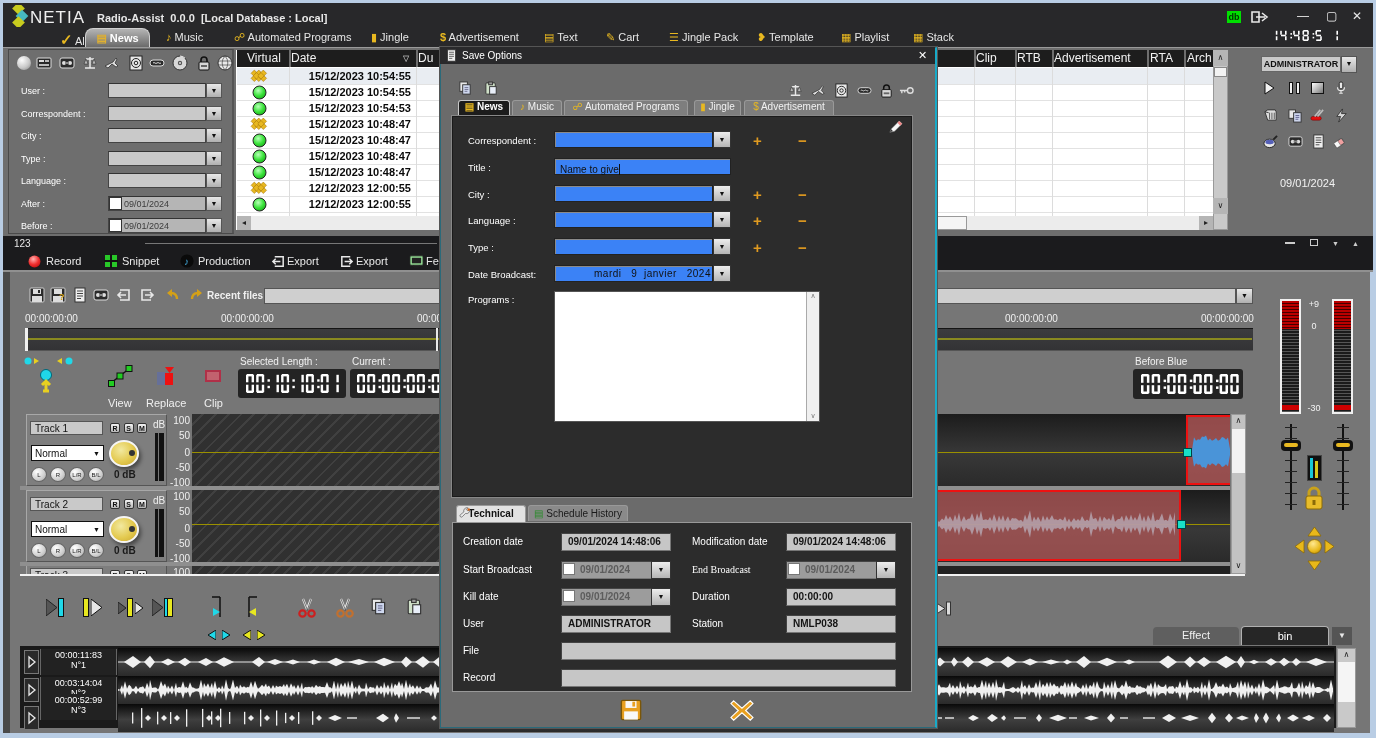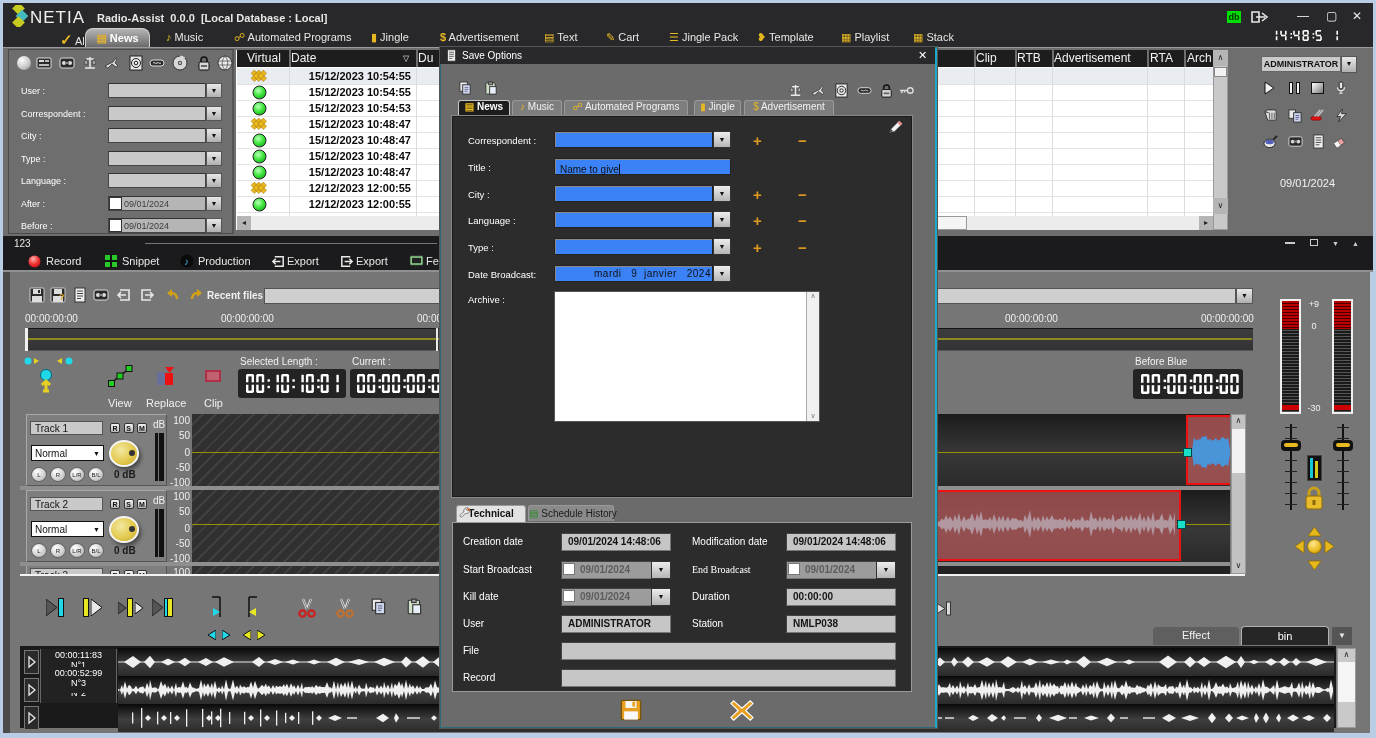--- a/index.html
+++ b/index.html
@@ -902,21 +902,21 @@
       <polygon points="4,6 10,11 4,16" fill="none" stroke="#e8e8e8" stroke-width="1.3"></polygon>
     </svg></div>
 <div class="abs binfo" style="left:40px;top:677px;width:77px;height:26px;padding-top:1px;">00:03:14:04<br>N°2</div>
 <div class="abs brow" style="left:118px;top:676px;width:1216px;height:28px;"></div>
 <svg class="abs" style="left:118px;top:676px" width="1216" height="28">
     <polygon points="0,13.1 2,13.7 4,8.9 5,13.1 7,5.2 9,12.8 11,8.8 13,10.4 14,12.8 16,12.8 18,9.7 20,13.3 22,11.1 23,11.2 25,10.3 27,13.2 29,6.8 31,12.0 32,3.7 34,12.0 36,11.6 38,11.6 40,13.4 41,11.7 43,5.0 45,10.5 47,7.4 49,12.8 50,9.6 52,13.1 54,9.4 56,13.9 58,6.8 59,11.9 61,11.1 63,11.5 65,5.2 67,11.9 68,10.4 70,12.4 72,6.3 74,11.3 76,11.8 77,12.6 79,12.7 81,11.9 83,3.8 85,12.3 86,6.9 88,11.0 90,7.3 92,12.1 94,6.7 95,12.6 97,4.8 99,13.3 101,11.0 103,13.3 104,9.3 106,13.5 108,3.2 110,11.9 112,13.3 113,11.3 115,3.5 117,11.9 119,9.8 121,12.9 122,8.4 124,11.5 126,10.3 128,11.8 130,10.8 131,11.5 133,5.5 135,11.8 137,4.7 139,10.7 140,12.7 142,11.2 144,8.8 146,11.1 148,7.4 149,11.1 151,9.6 153,12.9 155,8.9 157,12.4 158,9.6 160,11.1 162,10.0 164,11.1 166,7.9 167,10.9 169,7.8 171,12.4 173,7.3 175,11.6 176,9.0 178,12.9 180,8.6 182,13.1 184,6.6 185,13.2 187,11.1 189,11.3 191,10.8 193,11.6 194,10.0 196,12.0 198,8.7 200,11.0 202,10.0 203,10.9 205,11.0 207,11.2 209,6.1 211,11.4 212,11.0 214,12.8 216,4.5 218,13.5 220,6.1 221,13.0 223,7.1 225,11.1 227,6.2 229,12.0 230,4.7 232,12.2 234,4.5 236,12.9 238,10.3 239,13.7 241,8.4 243,12.3 245,12.8 247,12.5 248,6.6 250,13.2 252,10.8 254,11.6 256,11.6 257,13.5 259,8.4 261,12.7 263,9.5 265,12.5 266,5.8 268,12.4 270,8.5 272,13.6 274,6.2 275,13.1 277,7.8 279,10.3 281,5.0 283,10.5 284,6.4 286,13.0 288,3.7 290,12.4 292,7.2 293,11.4 295,9.2 297,13.0 299,9.3 301,12.7 302,10.0 304,13.0 306,12.9 308,11.2 310,11.5 311,11.2 313,7.5 315,13.0 317,4.3 319,11.3 320,11.4 322,11.5 324,3.1 326,12.2 328,5.9 329,12.9 331,5.6 333,12.9 335,9.6 337,11.2 338,8.1 340,12.0 342,5.4 344,11.5 346,13.6 347,11.7 349,6.6 351,12.1 353,5.3 355,13.9 356,8.9 358,11.8 360,6.9 362,13.0 364,9.8 365,10.9 367,7.7 369,12.9 371,9.8 373,12.0 374,11.8 376,10.9 378,11.6 380,11.7 382,6.1 383,11.5 385,9.2 387,10.7 389,10.0 391,13.0 392,6.4 394,11.5 396,5.6 398,12.1 400,8.4 401,12.9 403,9.9 405,12.0 407,6.3 409,10.9 410,13.1 412,10.9 414,8.0 416,12.9 418,6.1 419,13.2 421,11.9 423,11.6 425,5.6 427,13.1 428,9.7 430,12.5 432,9.6 434,11.5 436,7.7 437,11.9 439,9.9 441,11.6 443,5.5 445,13.0 446,5.1 448,11.3 450,7.0 452,12.7 454,8.2 455,13.0 457,10.3 459,10.8 461,13.0 463,11.0 464,5.9 466,10.9 468,4.3 470,11.5 472,10.8 473,11.0 475,8.5 477,13.7 479,11.2 481,10.9 482,5.4 484,12.8 486,8.8 488,11.5 490,6.7 491,11.1 493,11.4 495,13.0 497,10.2 499,11.0 500,11.9 502,13.1 504,9.2 506,11.6 508,5.6 509,12.8 511,6.8 513,12.0 515,7.4 517,13.7 518,13.0 520,12.1 522,9.7 524,13.7 526,6.3 527,10.7 529,6.9 531,13.8 533,11.6 535,13.7 536,6.6 538,11.7 540,9.3 542,12.4 544,8.2 545,12.9 547,13.7 549,12.6 551,8.3 553,12.5 554,6.9 556,12.3 558,11.9 560,13.2 562,11.7 563,12.7 565,11.6 567,11.3 569,7.8 571,12.6 572,12.6 574,11.1 576,9.0 578,11.0 580,9.8 581,12.4 583,6.1 585,11.3 587,5.2 589,12.7 590,12.8 592,12.8 594,7.8 596,11.4 598,8.6 599,10.2 601,11.2 603,12.7 605,5.6 607,12.4 608,10.2 610,13.1 612,6.1 614,12.3 616,11.0 617,11.9 619,9.7 621,12.1 623,10.2 625,11.7 626,6.4 628,12.1 630,5.9 632,11.0 634,9.1 635,10.7 637,7.7 639,13.7 641,11.9 643,10.3 644,6.4 646,13.1 648,8.3 650,12.3 652,8.0 653,11.6 655,13.2 657,11.2 659,8.5 661,13.7 662,11.7 664,13.9 666,5.5 668,13.2 670,5.3 671,13.8 673,10.3 675,11.1 677,11.0 679,13.7 680,6.1 682,11.0 684,11.8 686,12.1 688,9.0 689,13.1 691,5.5 693,11.7 695,5.1 697,12.6 698,8.9 700,13.6 702,9.7 704,10.3 706,5.2 707,12.4 709,4.7 711,10.9 713,7.6 715,13.0 716,9.7 718,12.5 720,6.0 722,12.5 724,9.8 725,12.6 727,8.0 729,11.3 731,8.1 733,11.6 734,8.8 736,12.6 738,6.4 740,11.7 742,12.5 743,12.1 745,5.6 747,11.4 749,12.8 751,11.7 752,11.7 754,12.3 756,5.2 758,12.0 760,8.9 761,11.9 763,11.8 765,10.9 767,11.0 769,12.8 770,8.9 772,12.6 774,6.1 776,12.9 778,10.8 779,11.0 781,10.7 783,13.2 785,7.9 787,12.8 788,11.6 790,12.8 792,10.2 794,11.7 796,7.9 797,11.8 799,13.5 801,13.0 803,7.1 805,13.0 806,7.6 808,10.9 810,11.0 812,13.8 814,6.3 815,12.1 817,13.7 819,11.4 821,8.2 823,11.5 824,11.2 826,11.3 828,11.7 830,10.9 832,6.7 833,12.2 835,8.9 837,12.7 839,9.5 841,12.9 842,4.9 844,12.0 846,10.0 848,13.5 850,6.5 851,11.2 853,10.3 855,11.4 857,8.0 859,12.2 860,11.3 862,11.0 864,3.7 866,11.5 868,4.4 869,12.2 871,6.2 873,11.9 875,5.7 877,12.2 878,3.1 880,11.6 882,10.9 884,11.7 886,5.7 887,12.6 889,13.1 891,13.0 893,11.9 895,10.9 896,11.5 898,13.0 900,11.0 902,13.0 904,4.0 905,11.5 907,9.1 909,13.1 911,7.9 913,12.5 914,11.4 916,11.8 918,6.1 920,12.0 922,3.3 923,12.1 925,7.8 927,10.9 929,6.0 931,11.6 932,5.8 934,10.4 936,7.6 938,10.6 940,10.1 941,12.8 943,9.3 945,10.5 947,5.7 949,12.2 950,6.8 952,11.6 954,5.3 956,11.5 958,6.5 959,10.4 961,11.6 963,13.1 965,8.5 967,12.7 968,6.9 970,13.2 972,8.7 974,11.0 976,5.6 977,12.5 979,4.9 981,11.1 983,13.1 985,12.6 986,5.4 988,12.6 990,7.9 992,12.8 994,4.8 995,12.5 997,4.0 999,11.5 1001,12.5 1003,10.2 1004,8.4 1006,11.1 1008,4.3 1010,10.9 1012,9.8 1013,11.5 1015,11.5 1017,11.9 1019,8.7 1021,10.9 1022,10.1 1024,11.6 1026,11.7 1028,13.1 1030,8.4 1031,10.8 1033,6.8 1035,13.5 1037,5.1 1039,12.4 1040,7.9 1042,10.3 1044,11.1 1046,10.7 1048,8.0 1049,13.2 1051,10.5 1053,10.5 1055,9.9 1057,13.2 1058,10.6 1060,11.8 1062,5.1 1064,12.0 1066,8.5 1067,12.5 1069,3.0 1071,11.4 1073,11.3 1075,13.5 1076,10.5 1078,12.4 1080,10.8 1082,13.6 1084,5.4 1085,12.8 1087,8.6 1089,13.1 1091,3.2 1093,13.0 1094,13.0 1096,11.1 1098,6.0 1100,11.0 1102,9.9 1103,11.0 1105,7.5 1107,11.6 1109,10.4 1111,12.5 1112,6.9 1114,12.3 1116,11.8 1118,10.9 1120,5.4 1121,12.7 1123,3.9 1125,11.1 1127,5.2 1129,13.3 1130,5.2 1132,12.4 1134,8.6 1136,13.5 1138,9.9 1139,13.1 1141,6.9 1143,13.1 1145,3.2 1147,11.1 1148,10.6 1150,11.5 1152,13.0 1154,11.2 1156,9.0 1157,13.8 1159,3.5 1161,12.3 1163,11.4 1165,11.1 1166,10.2 1168,10.4 1170,11.4 1172,10.9 1174,6.1 1175,12.0 1177,12.6 1179,11.5 1181,6.4 1183,13.0 1184,5.1 1186,13.0 1188,9.0 1190,11.3 1192,4.8 1193,12.5 1195,5.9 1197,12.0 1199,11.0 1201,11.0 1202,11.3 1204,12.5 1206,13.4 1208,12.9 1210,11.7 1211,12.7 1213,3.5 1215,12.6 1215,15.4 1213,24.5 1211,15.3 1210,16.3 1208,15.1 1206,14.6 1204,15.5 1202,16.7 1201,17.0 1199,17.0 1197,16.0 1195,22.1 1193,15.5 1192,23.2 1190,16.7 1188,19.0 1186,15.0 1184,22.9 1183,15.0 1181,21.6 1179,16.5 1177,15.4 1175,16.0 1174,21.9 1172,17.1 1170,16.6 1168,17.6 1166,17.8 1165,16.9 1163,16.6 1161,15.7 1159,24.5 1157,14.2 1156,19.0 1154,16.8 1152,15.0 1150,16.5 1148,17.4 1147,16.9 1145,24.8 1143,14.9 1141,21.1 1139,14.9 1138,18.1 1136,14.5 1134,19.4 1132,15.6 1130,22.8 1129,14.7 1127,22.8 1125,16.9 1123,24.1 1121,15.3 1120,22.6 1118,17.1 1116,16.2 1114,15.7 1112,21.1 1111,15.5 1109,17.6 1107,16.4 1105,20.5 1103,17.0 1102,18.1 1100,17.0 1098,22.0 1096,16.9 1094,15.0 1093,15.0 1091,24.8 1089,14.9 1087,19.4 1085,15.2 1084,22.6 1082,14.4 1080,17.2 1078,15.6 1076,17.5 1075,14.5 1073,16.7 1071,16.6 1069,25.0 1067,15.5 1066,19.5 1064,16.0 1062,22.9 1060,16.2 1058,17.4 1057,14.8 1055,18.1 1053,17.5 1051,17.5 1049,14.8 1048,20.0 1046,17.3 1044,16.9 1042,17.7 1040,20.1 1039,15.6 1037,22.9 1035,14.5 1033,21.2 1031,17.2 1030,19.6 1028,14.9 1026,16.3 1024,16.4 1022,17.9 1021,17.1 1019,19.3 1017,16.1 1015,16.5 1013,16.5 1012,18.2 1010,17.1 1008,23.7 1006,16.9 1004,19.6 1003,17.8 1001,15.5 999,16.5 997,24.0 995,15.5 994,23.2 992,15.2 990,20.1 988,15.4 986,22.6 985,15.4 983,14.9 981,16.9 979,23.1 977,15.5 976,22.4 974,17.0 972,19.3 970,14.8 968,21.1 967,15.3 965,19.5 963,14.9 961,16.4 959,17.6 958,21.5 956,16.5 954,22.7 952,16.4 950,21.2 949,15.8 947,22.3 945,17.5 943,18.7 941,15.2 940,17.9 938,17.4 936,20.4 934,17.6 932,22.2 931,16.4 929,22.0 927,17.1 925,20.2 923,15.9 922,24.7 920,16.0 918,21.9 916,16.2 914,16.6 913,15.5 911,20.1 909,14.9 907,18.9 905,16.5 904,24.0 902,15.0 900,17.0 898,15.0 896,16.5 895,17.1 893,16.1 891,15.0 889,14.9 887,15.4 886,22.3 884,16.3 882,17.1 880,16.4 878,24.9 877,15.8 875,22.3 873,16.1 871,21.8 869,15.8 868,23.6 866,16.5 864,24.3 862,17.0 860,16.7 859,15.8 857,20.0 855,16.6 853,17.7 851,16.8 850,21.5 848,14.5 846,18.0 844,16.0 842,23.1 841,15.1 839,18.5 837,15.3 835,19.1 833,15.8 832,21.3 830,17.1 828,16.3 826,16.7 824,16.8 823,16.5 821,19.8 819,16.6 817,14.3 815,15.9 814,21.7 812,14.2 810,17.0 808,17.1 806,20.4 805,15.0 803,20.9 801,15.0 799,14.5 797,16.2 796,20.1 794,16.3 792,17.8 790,15.2 788,16.4 787,15.2 785,20.1 783,14.8 781,17.3 779,17.0 778,17.2 776,15.1 774,21.9 772,15.4 770,19.1 769,15.2 767,17.0 765,17.1 763,16.2 761,16.1 760,19.1 758,16.0 756,22.8 754,15.7 752,16.3 751,16.3 749,15.2 747,16.6 745,22.4 743,15.9 742,15.5 740,16.3 738,21.6 736,15.4 734,19.2 733,16.4 731,19.9 729,16.7 727,20.0 725,15.4 724,18.2 722,15.5 720,22.0 718,15.5 716,18.3 715,15.0 713,20.4 711,17.1 709,23.3 707,15.6 706,22.8 704,17.7 702,18.3 700,14.4 698,19.1 697,15.4 695,22.9 693,16.3 691,22.5 689,14.9 688,19.0 686,15.9 684,16.2 682,17.0 680,21.9 679,14.3 677,17.0 675,16.9 673,17.7 671,14.2 670,22.7 668,14.8 666,22.5 664,14.1 662,16.3 661,14.3 659,19.5 657,16.8 655,14.8 653,16.4 652,20.0 650,15.7 648,19.7 646,14.9 644,21.6 643,17.7 641,16.1 639,14.3 637,20.3 635,17.3 634,18.9 632,17.0 630,22.1 628,15.9 626,21.6 625,16.3 623,17.8 621,15.9 619,18.3 617,16.1 616,17.0 614,15.7 612,21.9 610,14.9 608,17.8 607,15.6 605,22.4 603,15.3 601,16.8 599,17.8 598,19.4 596,16.6 594,20.2 592,15.2 590,15.2 589,15.3 587,22.8 585,16.7 583,21.9 581,15.6 580,18.2 578,17.0 576,19.0 574,16.9 572,15.4 571,15.4 569,20.2 567,16.7 565,16.4 563,15.3 562,16.3 560,14.8 558,16.1 556,15.7 554,21.1 553,15.5 551,19.7 549,15.4 547,14.3 545,15.1 544,19.8 542,15.6 540,18.7 538,16.3 536,21.4 535,14.3 533,16.4 531,14.2 529,21.1 527,17.3 526,21.7 524,14.3 522,18.3 520,15.9 518,15.0 517,14.3 515,20.6 513,16.0 511,21.2 509,15.2 508,22.4 506,16.4 504,18.8 502,14.9 500,16.1 499,17.0 497,17.8 495,15.0 493,16.6 491,16.9 490,21.3 488,16.5 486,19.2 484,15.2 482,22.6 481,17.1 479,16.8 477,14.3 475,19.5 473,17.0 472,17.2 470,16.5 468,23.7 466,17.1 464,22.1 463,17.0 461,15.0 459,17.2 457,17.7 455,15.0 454,19.8 452,15.3 450,21.0 448,16.7 446,22.9 445,15.0 443,22.5 441,16.4 439,18.1 437,16.1 436,20.3 434,16.5 432,18.4 430,15.5 428,18.3 427,14.9 425,22.4 423,16.4 421,16.1 419,14.8 418,21.9 416,15.1 414,20.0 412,17.1 410,14.9 409,17.1 407,21.7 405,16.0 403,18.1 401,15.1 400,19.6 398,15.9 396,22.4 394,16.5 392,21.6 391,15.0 389,18.0 387,17.3 385,18.8 383,16.5 382,21.9 380,16.3 378,16.4 376,17.1 374,16.2 373,16.0 371,18.2 369,15.1 367,20.3 365,17.1 364,18.2 362,15.0 360,21.1 358,16.2 356,19.1 355,14.1 353,22.7 351,15.9 349,21.4 347,16.3 346,14.4 344,16.5 342,22.6 340,16.0 338,19.9 337,16.8 335,18.4 333,15.1 331,22.4 329,15.1 328,22.1 326,15.8 324,24.9 322,16.5 320,16.6 319,16.7 317,23.7 315,15.0 313,20.5 311,16.8 310,16.5 308,16.8 306,15.1 304,15.0 302,18.0 301,15.3 299,18.7 297,15.0 295,18.8 293,16.6 292,20.8 290,15.6 288,24.3 286,15.0 284,21.6 283,17.5 281,23.0 279,17.7 277,20.2 275,14.9 274,21.8 272,14.4 270,19.5 268,15.6 266,22.2 265,15.5 263,18.5 261,15.3 259,19.6 257,14.5 256,16.4 254,16.4 252,17.2 250,14.8 248,21.4 247,15.5 245,15.2 243,15.7 241,19.6 239,14.3 238,17.7 236,15.1 234,23.5 232,15.8 230,23.3 229,16.0 227,21.8 225,16.9 223,20.9 221,15.0 220,21.9 218,14.5 216,23.5 214,15.2 212,17.0 211,16.6 209,21.9 207,16.8 205,17.0 203,17.1 202,18.0 200,17.0 198,19.3 196,16.0 194,18.0 193,16.4 191,17.2 189,16.7 187,16.9 185,14.8 184,21.4 182,14.9 180,19.4 178,15.1 176,19.0 175,16.4 173,20.7 171,15.6 169,20.2 167,17.1 166,20.1 164,16.9 162,18.0 160,16.9 158,18.4 157,15.6 155,19.1 153,15.1 151,18.4 149,16.9 148,20.6 146,16.9 144,19.2 142,16.8 140,15.3 139,17.3 137,23.3 135,16.2 133,22.5 131,16.5 130,17.2 128,16.2 126,17.7 124,16.5 122,19.6 121,15.1 119,18.2 117,16.1 115,24.5 113,16.7 112,14.7 110,16.1 108,24.8 106,14.5 104,18.7 103,14.7 101,17.0 99,14.7 97,23.2 95,15.4 94,21.3 92,15.9 90,20.7 88,17.0 86,21.1 85,15.7 83,24.2 81,16.1 79,15.3 77,15.4 76,16.2 74,16.7 72,21.7 70,15.6 68,17.6 67,16.1 65,22.8 63,16.5 61,16.9 59,16.1 58,21.2 56,14.1 54,18.6 52,14.9 50,18.4 49,15.2 47,20.6 45,17.5 43,23.0 41,16.3 40,14.6 38,16.4 36,16.4 34,16.0 32,24.3 31,16.0 29,21.2 27,14.8 25,17.7 23,16.8 22,16.9 20,14.7 18,18.3 16,15.2 14,15.2 13,17.6 11,19.2 9,15.2 7,22.8 5,14.9 4,19.1 2,14.3 0,14.9" fill="#f0f0f0" fill-opacity="1.0"></polygon>
   </svg>
 <div class="abs bplay" style="left:24px;top:706px;width:15px;height:24px;"><svg width="13" height="22">
       <polygon points="4,6 10,11 4,16" fill="none" stroke="#e8e8e8" stroke-width="1.3"></polygon>
     </svg></div>
-<div class="abs binfo" style="left:40px;top:667px;width:77px;height:26px;padding-top:1px;">00:00:52:99<br>N°3</div>
+<div class="abs binfo" style="left:40px;top:694px;width:77px;height:26px;padding-top:1px;">00:00:52:99<br>N°3</div>
 <div class="abs brow" style="left:118px;top:704px;width:1216px;height:28px;"></div>
 <svg class="abs" style="left:118px;top:704px" width="1216" height="28">
     <rect x="14" y="8.5" width="1.3" height="11.0" fill="#f0f0f0"></rect>
     <rect x="23" y="4.1" width="1.3" height="19.7" fill="#f0f0f0"></rect>
     <polygon points="27,14 30,11.0 33,14 30,17.0" fill="#f0f0f0"></polygon>
     <rect x="39" y="7.7" width="1.3" height="12.7" fill="#f0f0f0"></rect>
     <polygon points="43,14 46,11.0 49,14 46,17.0" fill="#f0f0f0"></polygon>
     <rect x="52" y="8.1" width="1.3" height="11.9" fill="#f0f0f0"></rect>
     <polygon points="56,14 59,11.0 62,14 59,17.0" fill="#f0f0f0"></polygon>
     <rect x="68" y="5.3" width="1.3" height="17.4" fill="#f0f0f0"></rect>
@@ -1123,29 +1123,29 @@
     <div class="abs plus" style="left:798px;top:212px;">−</div>
     <div class="abs" style="left:468px;top:242px;font-size:9.5px;color:#fff;">Type :</div>
     <div class="abs dfield" style="left:554px;top:238px;width:159px;"></div>
     <div class="abs dfbtn" style="left:713px;top:238px;"></div>
     <div class="abs plus" style="left:753px;top:239px;">+</div>
     <div class="abs plus" style="left:798px;top:239px;">−</div>
     <div class="abs" style="left:468px;top:269px;font-size:9.5px;color:#fff;">Date Broadcast:</div>
     <div class="abs dfield" style="left:554px;top:265px;width:159px;"></div>
     <div class="abs dfbtn" style="left:713px;top:265px;"></div>
     <div class="abs" style="left:568px;top:268px;font-size:10px;color:#111;letter-spacing:.5px;padding-left:26px;">mardi&nbsp;&nbsp;&nbsp;9&nbsp;&nbsp;janvier&nbsp;&nbsp;&nbsp;2024</div>
-    <div class="abs" style="left:468px;top:294px;font-size:9.5px;color:#fff;">Archive :</div>
+    <div class="abs" style="left:468px;top:294px;font-size:9.5px;color:#fff;">Programs :</div>
     <div class="abs" style="left:554px;top:291px;width:266px;height:131px;background:#fff;border:1px solid #555;"></div>
     <div class="abs" style="left:806px;top:292px;width:13px;height:129px;background:#f0f0f0;border-left:1px solid #aaa;color:#777;font-size:7px;text-align:center;">∧<div style="position:absolute;bottom:1px;left:0;right:0">∨</div></div>
     <div class="abs" style="left:456px;top:505px;width:70px;height:17px;background:#e2e2e2;border:1px solid #999;border-bottom:none;border-radius:3px 3px 0 0;color:#111;font-size:10px;text-align:center;line-height:16px;font-weight:bold;">Technical</div>
     <svg class="abs" style="left:459px;top:507px" width="13" height="13" viewBox="0 0 16 16">
       <path d="M13 3a4 4 0 0 1-5 5L4 12a1.7 1.7 0 0 1-2.4-2.4L6 6a4 4 0 0 1 5-5l-2 2 2 2z" fill="#e8e8e8" stroke="#222" stroke-width=".6"></path>
       <circle cx="12" cy="3" r="1.5" fill="#d4651a"></circle>
     </svg>
-    <div class="abs" style="left:528px;top:505px;width:86px;height:16px;background:#8a8a8a;border:1px solid #999;border-bottom:none;border-radius:3px 3px 0 0;color:#1a1a1a;font-size:10px;text-align:center;line-height:15px;"><span style="color:#2a8a2a">▤</span> Schedule History</div>
+    <div class="abs" style="left:528px;top:505px;width:100px;height:16px;background:#8a8a8a;border:1px solid #999;border-bottom:none;border-radius:3px 3px 0 0;color:#1a1a1a;font-size:10px;text-align:center;line-height:15px;"><span style="color:#2a8a2a">▤</span> Schedule History</div>
     <div class="abs" style="left:452px;top:522px;width:460px;height:170px;background:#2c2c2c;border:1px solid #999;"></div>
     <div class="abs dtechlbl" style="left:463px;top:536px;">Creation date</div>
     <div class="abs dtechlbl" style="left:692px;top:536px;">Modification date</div>
     <div class="abs dtechlbl" style="left:463px;top:564px;">Start Broadcast</div>
     <div class="abs dtechlbl" style="left:692px;top:564px;font-family:Liberation Serif, serif;">End Broadcast</div>
     <div class="abs dtechlbl" style="left:463px;top:591px;">Kill date</div>
     <div class="abs dtechlbl" style="left:692px;top:591px;">Duration</div>
     <div class="abs dtechlbl" style="left:463px;top:618px;">User</div>
     <div class="abs dtechlbl" style="left:692px;top:618px;">Station</div>
     <div class="abs dtechlbl" style="left:463px;top:645px;">File</div>

